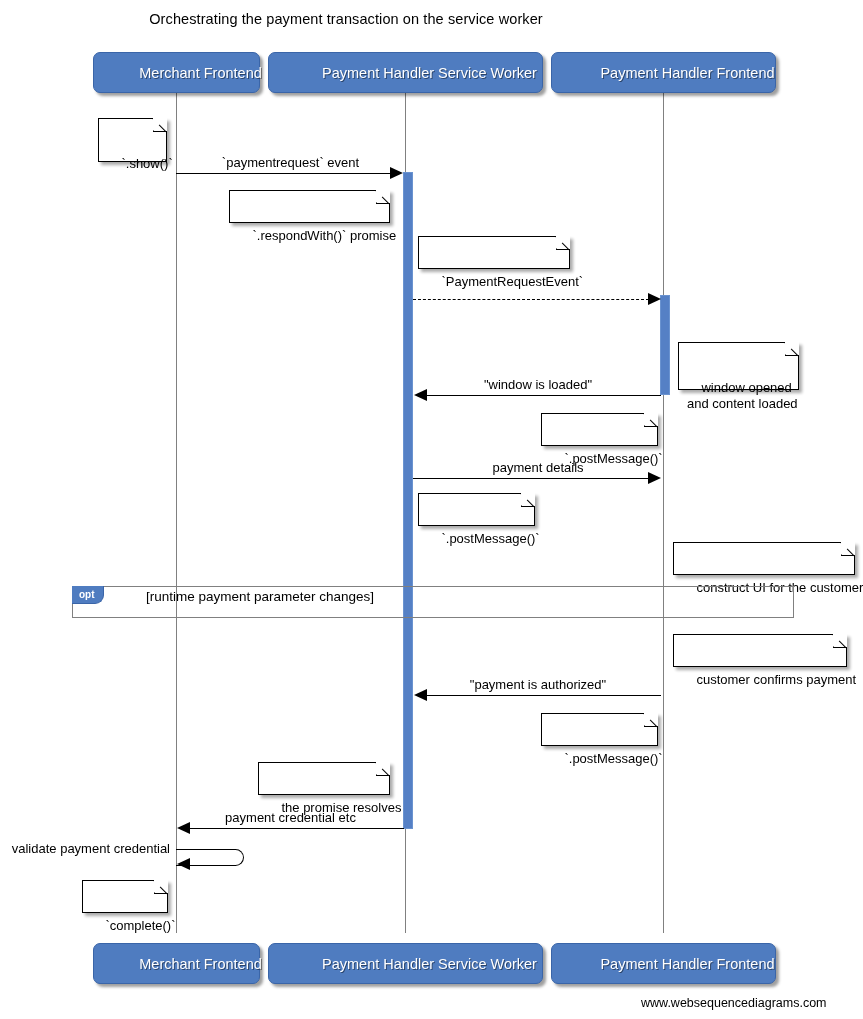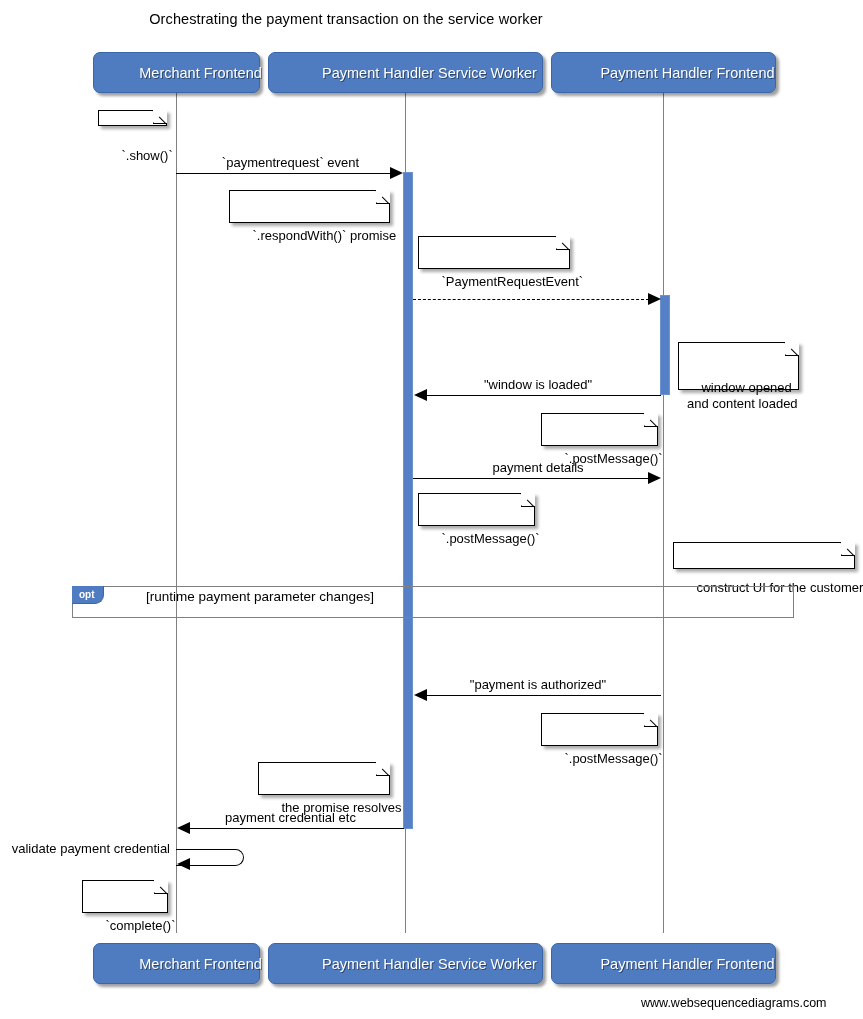--- a/index.html
+++ b/index.html
@@ -209,21 +209,21 @@
   <div class="actor-box" style="left:268px; top:52px; width:275px; height:41px;">
     <span>Payment Handler Service Worker</span>
   </div>
   <div class="actor-box" style="left:551px; top:52px; width:225px; height:41px;">
     <span>Payment Handler Frontend</span>
   </div>
 
   <div class="activation" style="left:403px; top:172px; height:657px;"></div>
   <div class="activation" style="left:660px; top:295px; height:100px;"></div>
 
-  <div class="note" style="left:98px; top:110px; width:69px; height:16px;">
+  <div class="note" style="left:98px; top:118px; width:69px; height:44px;">
     <span class="fold"></span>
     <span>`.show()`</span>
   </div>
 
   <div class="msg-label" style="left:176px; top:155px; width:229px;">`paymentrequest` event</div>
   <div class="msg-line" style="left:176px; top:173px; width:215px;"></div>
   <div class="arrow-head right" style="left:390px; top:167px;"></div>
 
   <div class="note" style="left:418px; top:236px; width:152px; height:33px;">
     <span class="fold"></span>
@@ -255,29 +255,33 @@
 
   <div class="msg-label" style="left:413px; top:460px; width:250px;">payment details</div>
   <div class="msg-line" style="left:413px; top:478px; width:236px;"></div>
   <div class="arrow-head right" style="left:648px; top:472px;"></div>
 
   <div class="note" style="left:418px; top:493px; width:117px; height:33px;">
     <span class="fold"></span>
     <span>`.postMessage()`</span>
   </div>
 
-  <div class="note" style="left:673px; top:542px; width:182px; height:27px;">
+  <div class="note" style="left:673px; top:542px; width:182px; height:33px;">
     <span class="fold"></span>
     <span>construct UI for the customer</span>
   </div>
 
   <div class="fragment" style="left:72px; top:586px; width:722px; height:32px;"></div>
   <div class="fragment-tab" style="left:72px; top:586px;">opt</div>
   <div class="fragment-cond" style="left:146px; top:589px;">[runtime payment parameter changes]</div>
 
+  <div class="note" style="left:673px; top:634px; width:174px; height:33px;">
+    <span class="fold"></span>
+    <span>customer confirms payment</span>
+  </div>
 
   <div class="msg-label" style="left:413px; top:677px; width:250px;">"payment is authorized"</div>
   <div class="msg-line" style="left:427px; top:695px; width:234px;"></div>
   <div class="arrow-head left" style="left:414px; top:689px;"></div>
 
   <div class="note" style="left:541px; top:713px; width:117px; height:33px;">
     <span class="fold"></span>
     <span>`.postMessage()`</span>
   </div>
 

